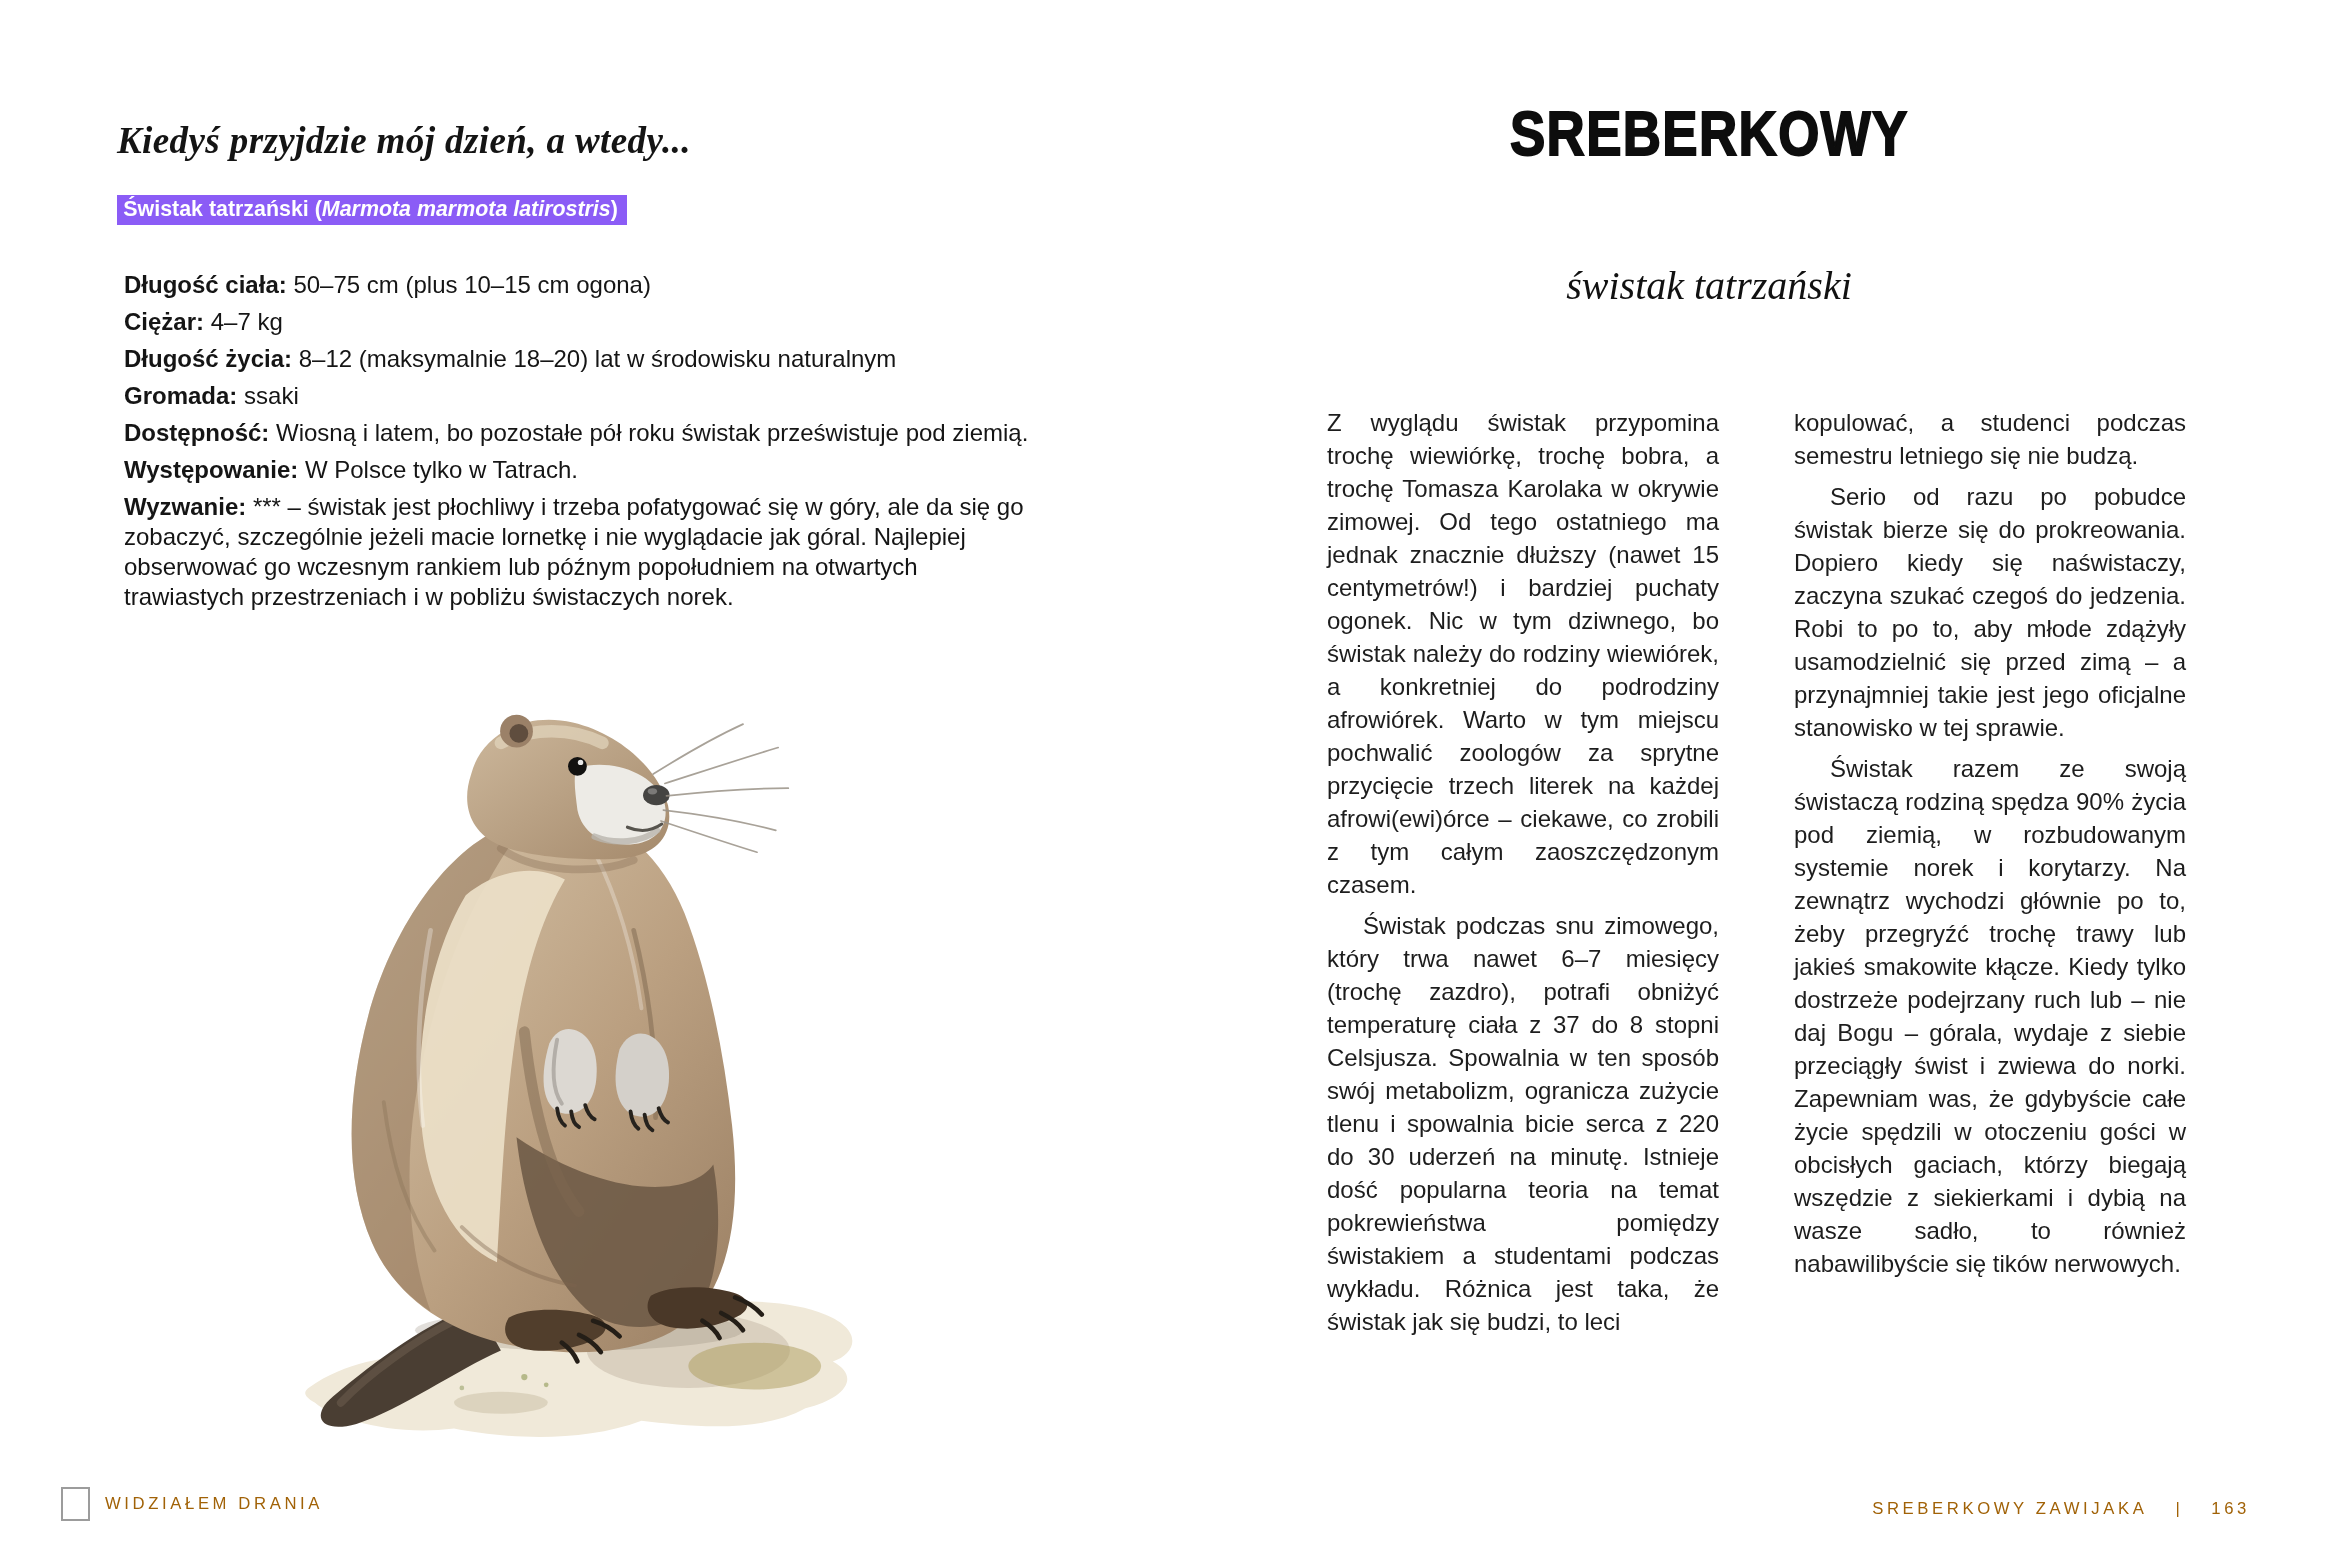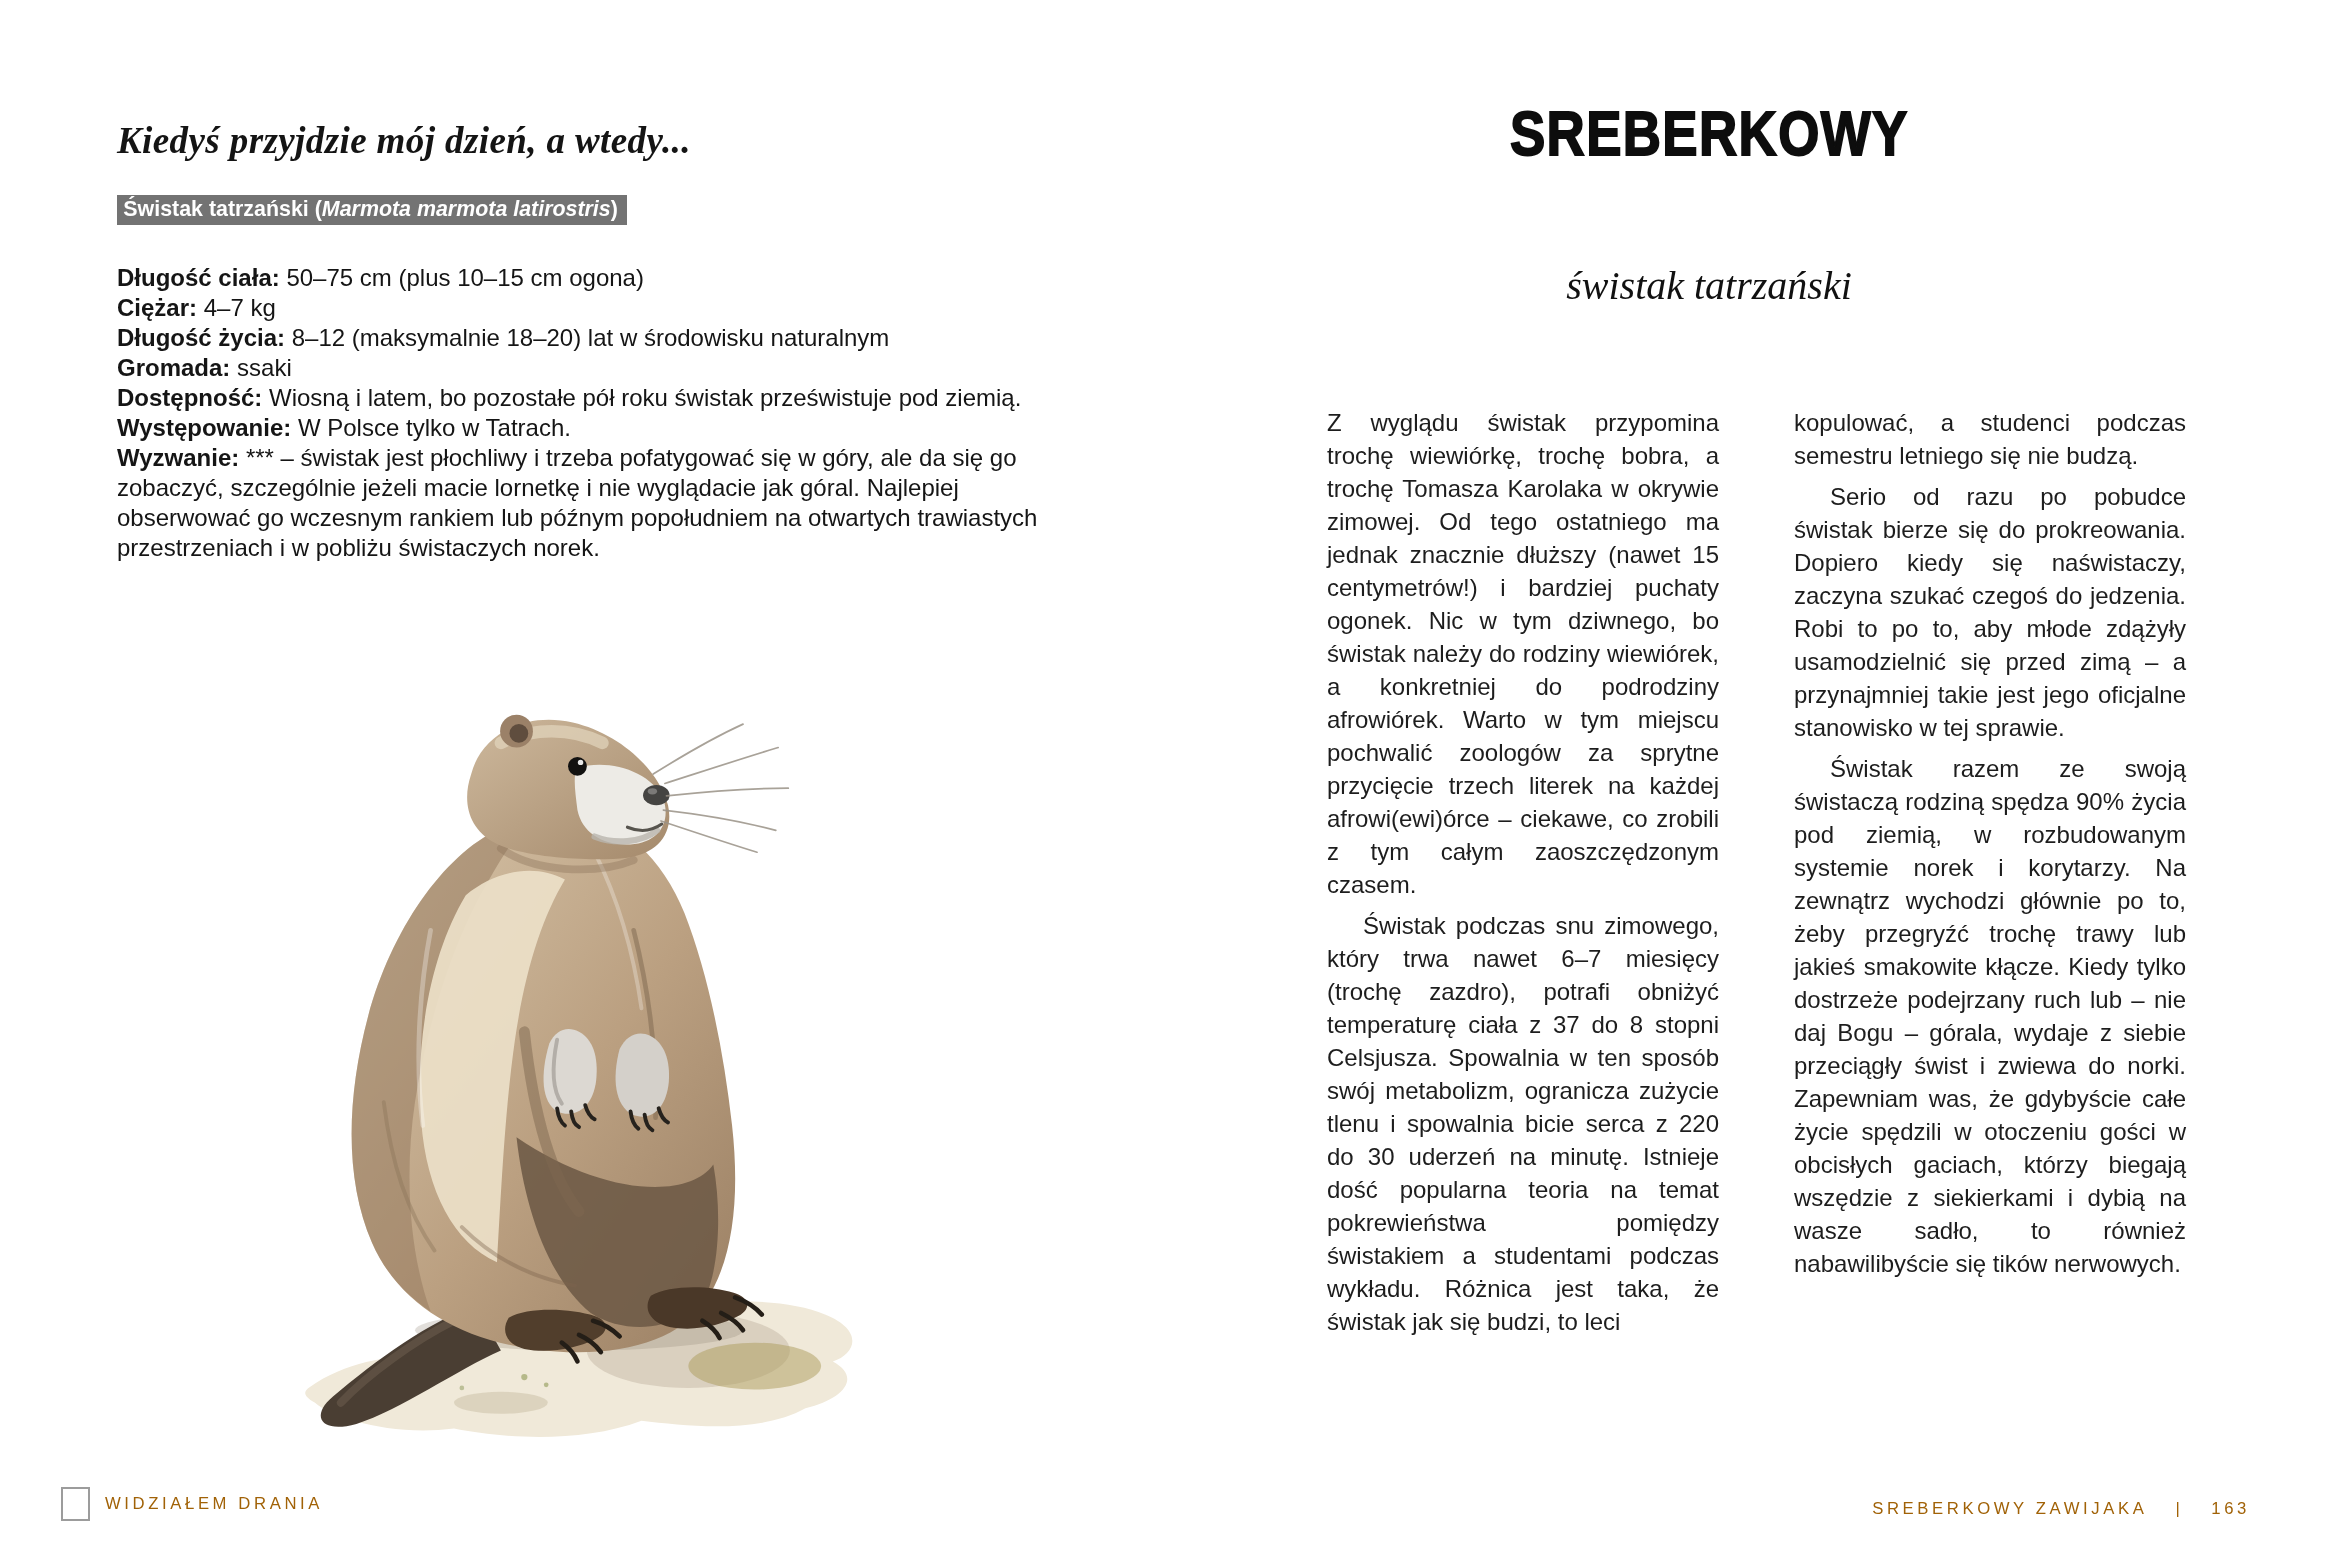--- a/index.html
+++ b/index.html
@@ -7,30 +7,30 @@
     width:2342px;height:1562px;position:relative;background:#ffffff;
     font-family:"Liberation Sans",sans-serif;color:#1a1a1a;overflow:hidden;
   }
   
   .quote{
     position:absolute;left:117px;top:119px;
     font-family:"Liberation Serif",serif;font-style:italic;font-weight:600;
     font-size:37px;letter-spacing:0.4px;color:#141414;white-space:nowrap;
   }
   .species-bar{
-    position:absolute;left:117px;top:195px;background:#737373;color:#fff;
+    position:absolute;left:117px;top:195px;background:#8b5cf6;color:#fff;
     font-size:21.4px;font-weight:700;line-height:27px;padding:0.8px 9.5px 2.4px 6.3px;
     white-space:nowrap;
   }
   .species-bar .latin{font-style:italic;}
   .facts{
     position:absolute;left:117px;top:263px;width:928px;
     font-size:24px;line-height:30px;color:#151515;
   }
-  .facts p{margin:0;}
+  .facts p{margin:7px;}
   .facts b{font-weight:700;}
   .marmot-wrap{position:absolute;left:230px;top:696px;width:698px;height:781px;}
   .marmot-wrap svg{width:100%;height:100%;display:block;}
   
   .title-block{
     position:absolute;left:1384px;top:98px;width:650px;text-align:center;
     color:#0d0d0d;
   }
   .title-row{line-height:71px;height:71px;}
   .title-line{

